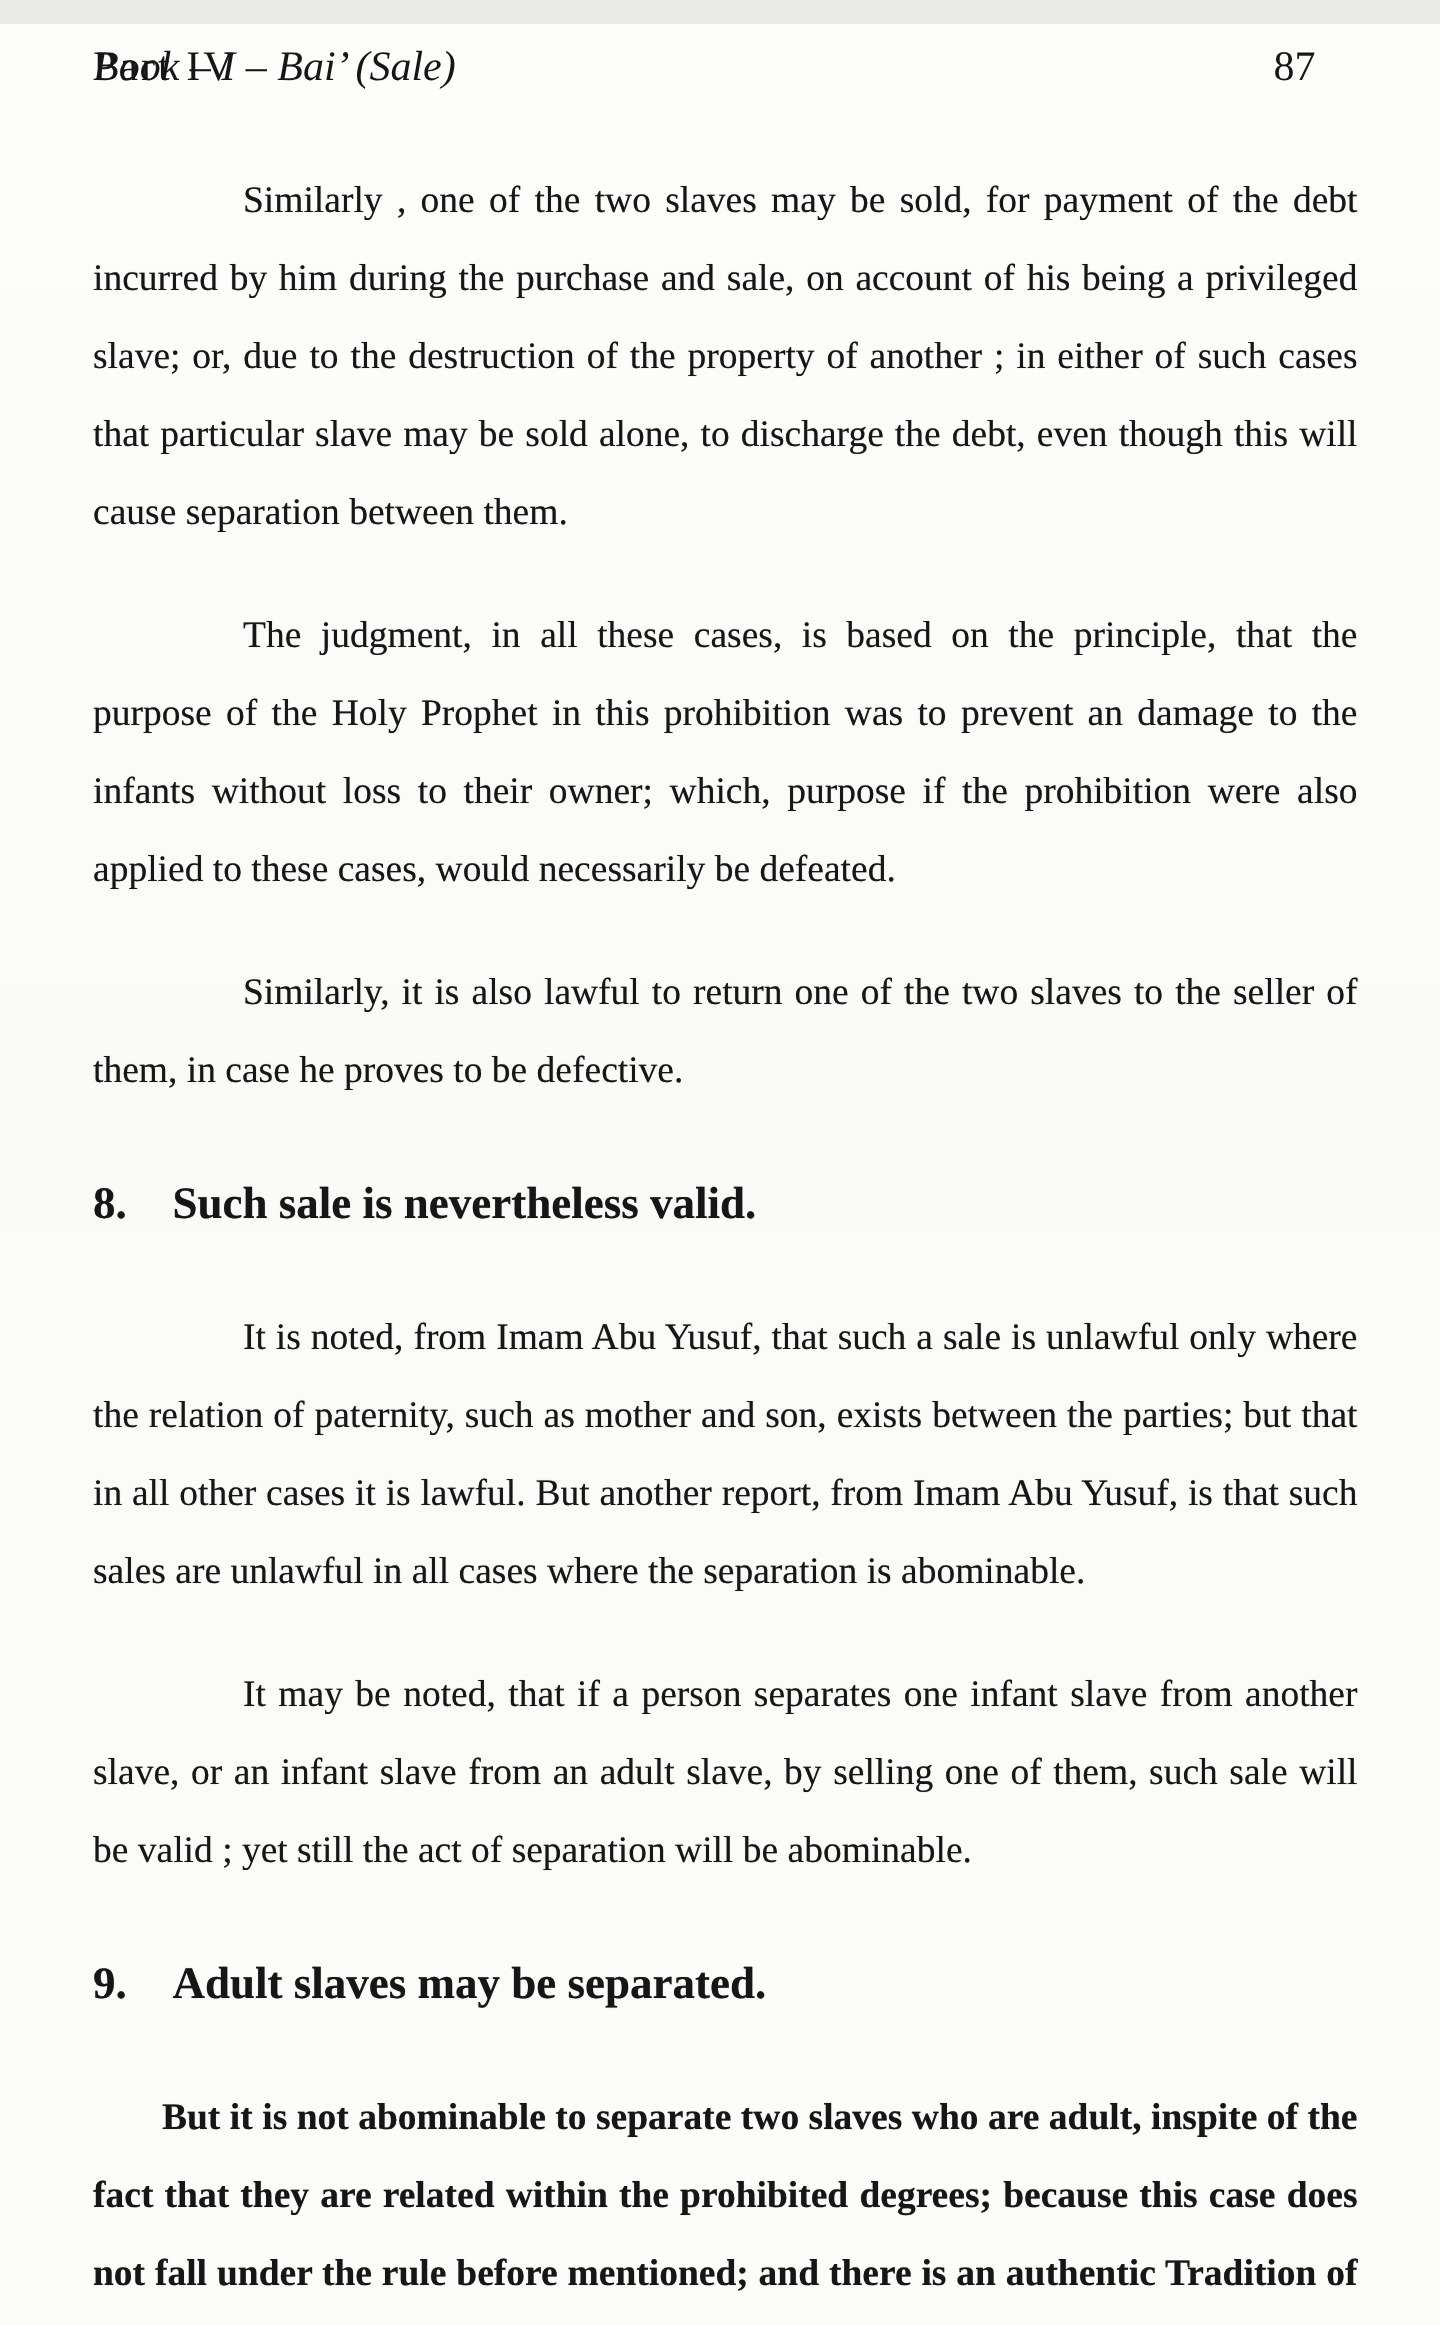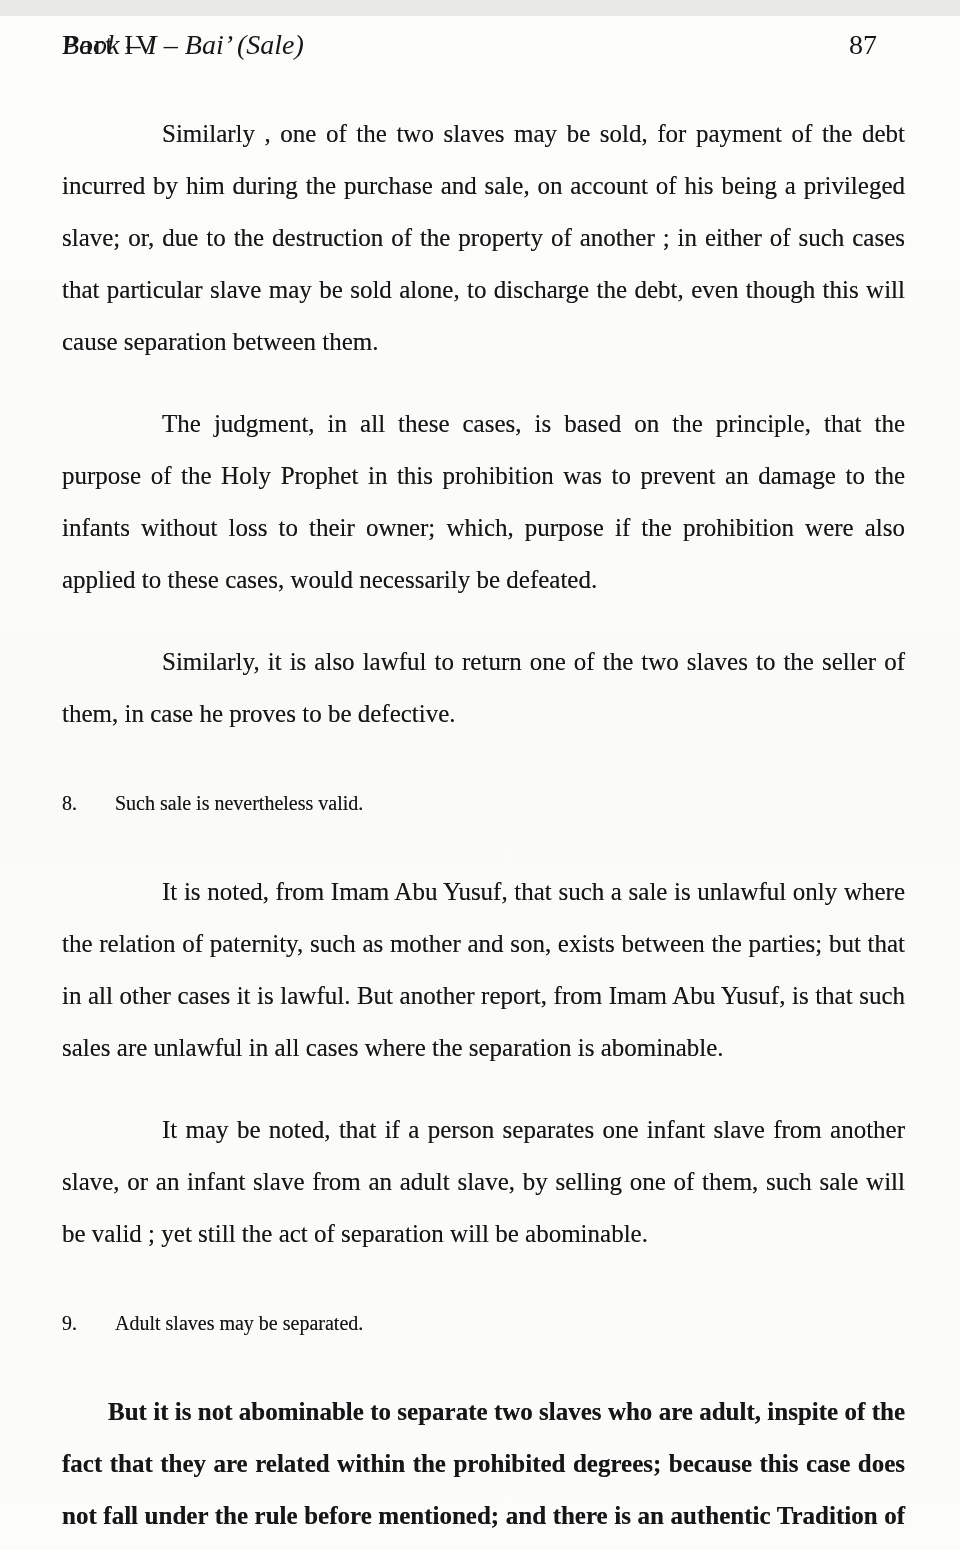--- a/index.html
+++ b/index.html
@@ -53,23 +53,23 @@
     text-indent: 100px;
     text-shadow: 0 0 0.5px rgba(20,20,20,0.55);
   }
   .para.small-indent {
     text-indent: 46px;
     margin-bottom: 0;
     font-weight: bold;
   }
   .section-heading {
     margin: 44px 0 44px 0;
-    font-size: 20px;
+    font-size: 30px;
     line-height: 38px;
-    font-weight: normal;
+    font-weight: bold;
     text-shadow: 0 0 0.5px rgba(20,20,20,0.55);
   }
   .section-number {
     display: inline-block;
     width: 53px;
   }
 </style>
 </head>
 <body>
 

